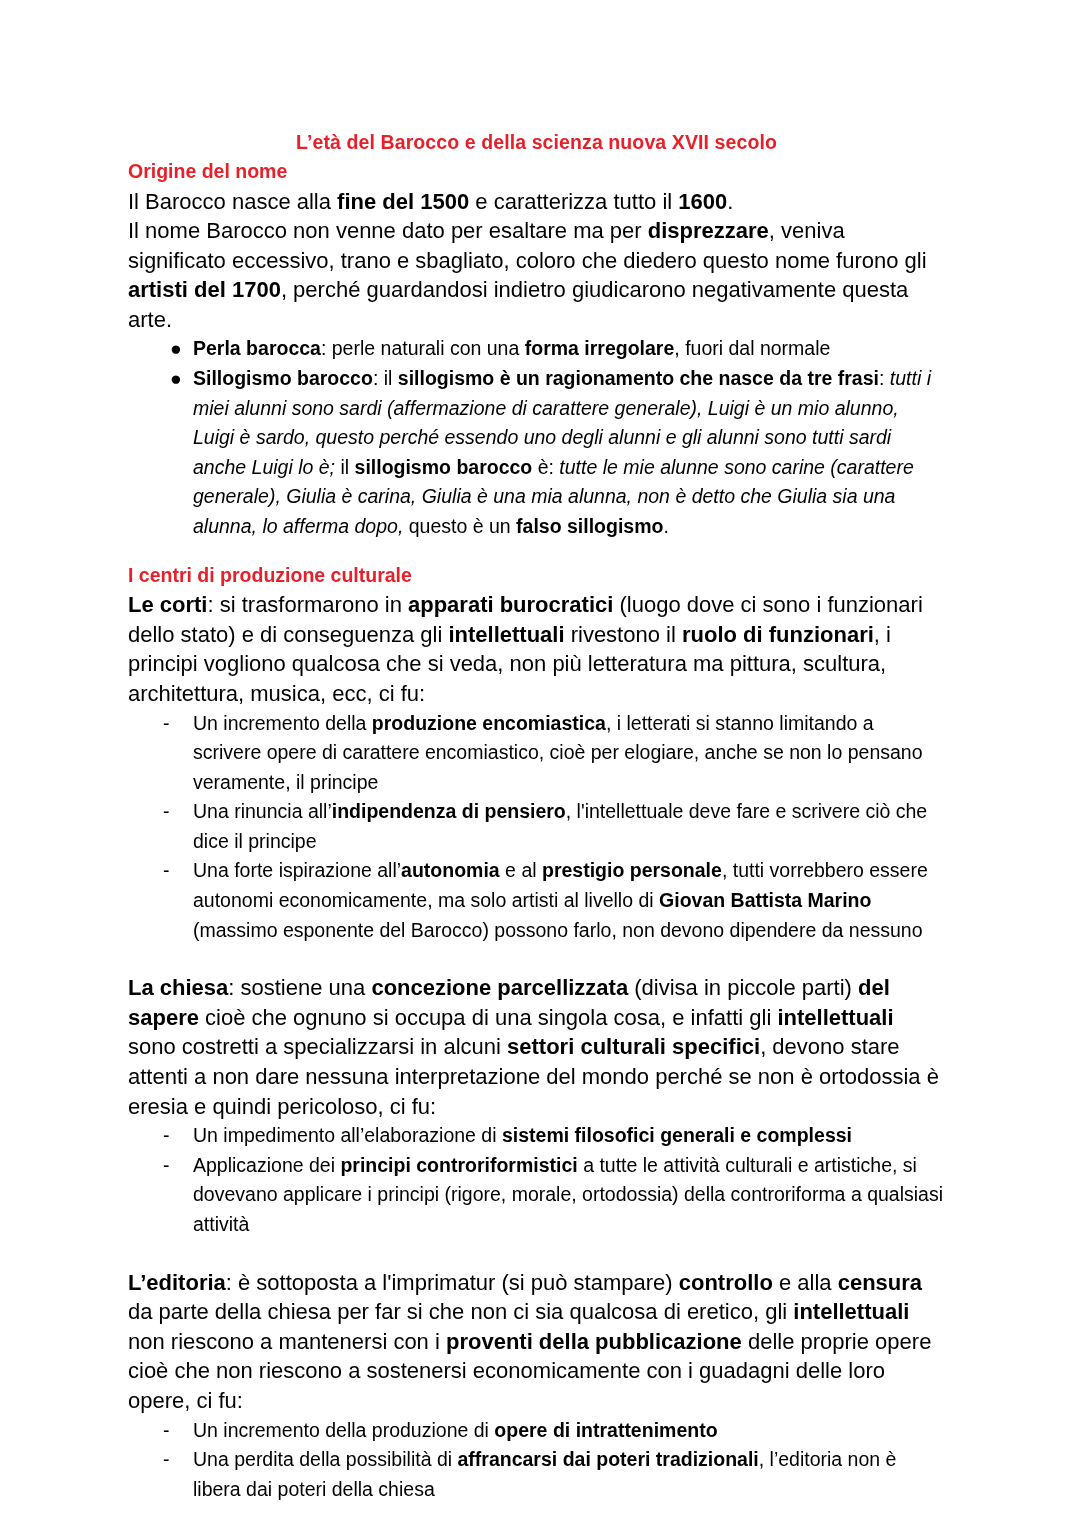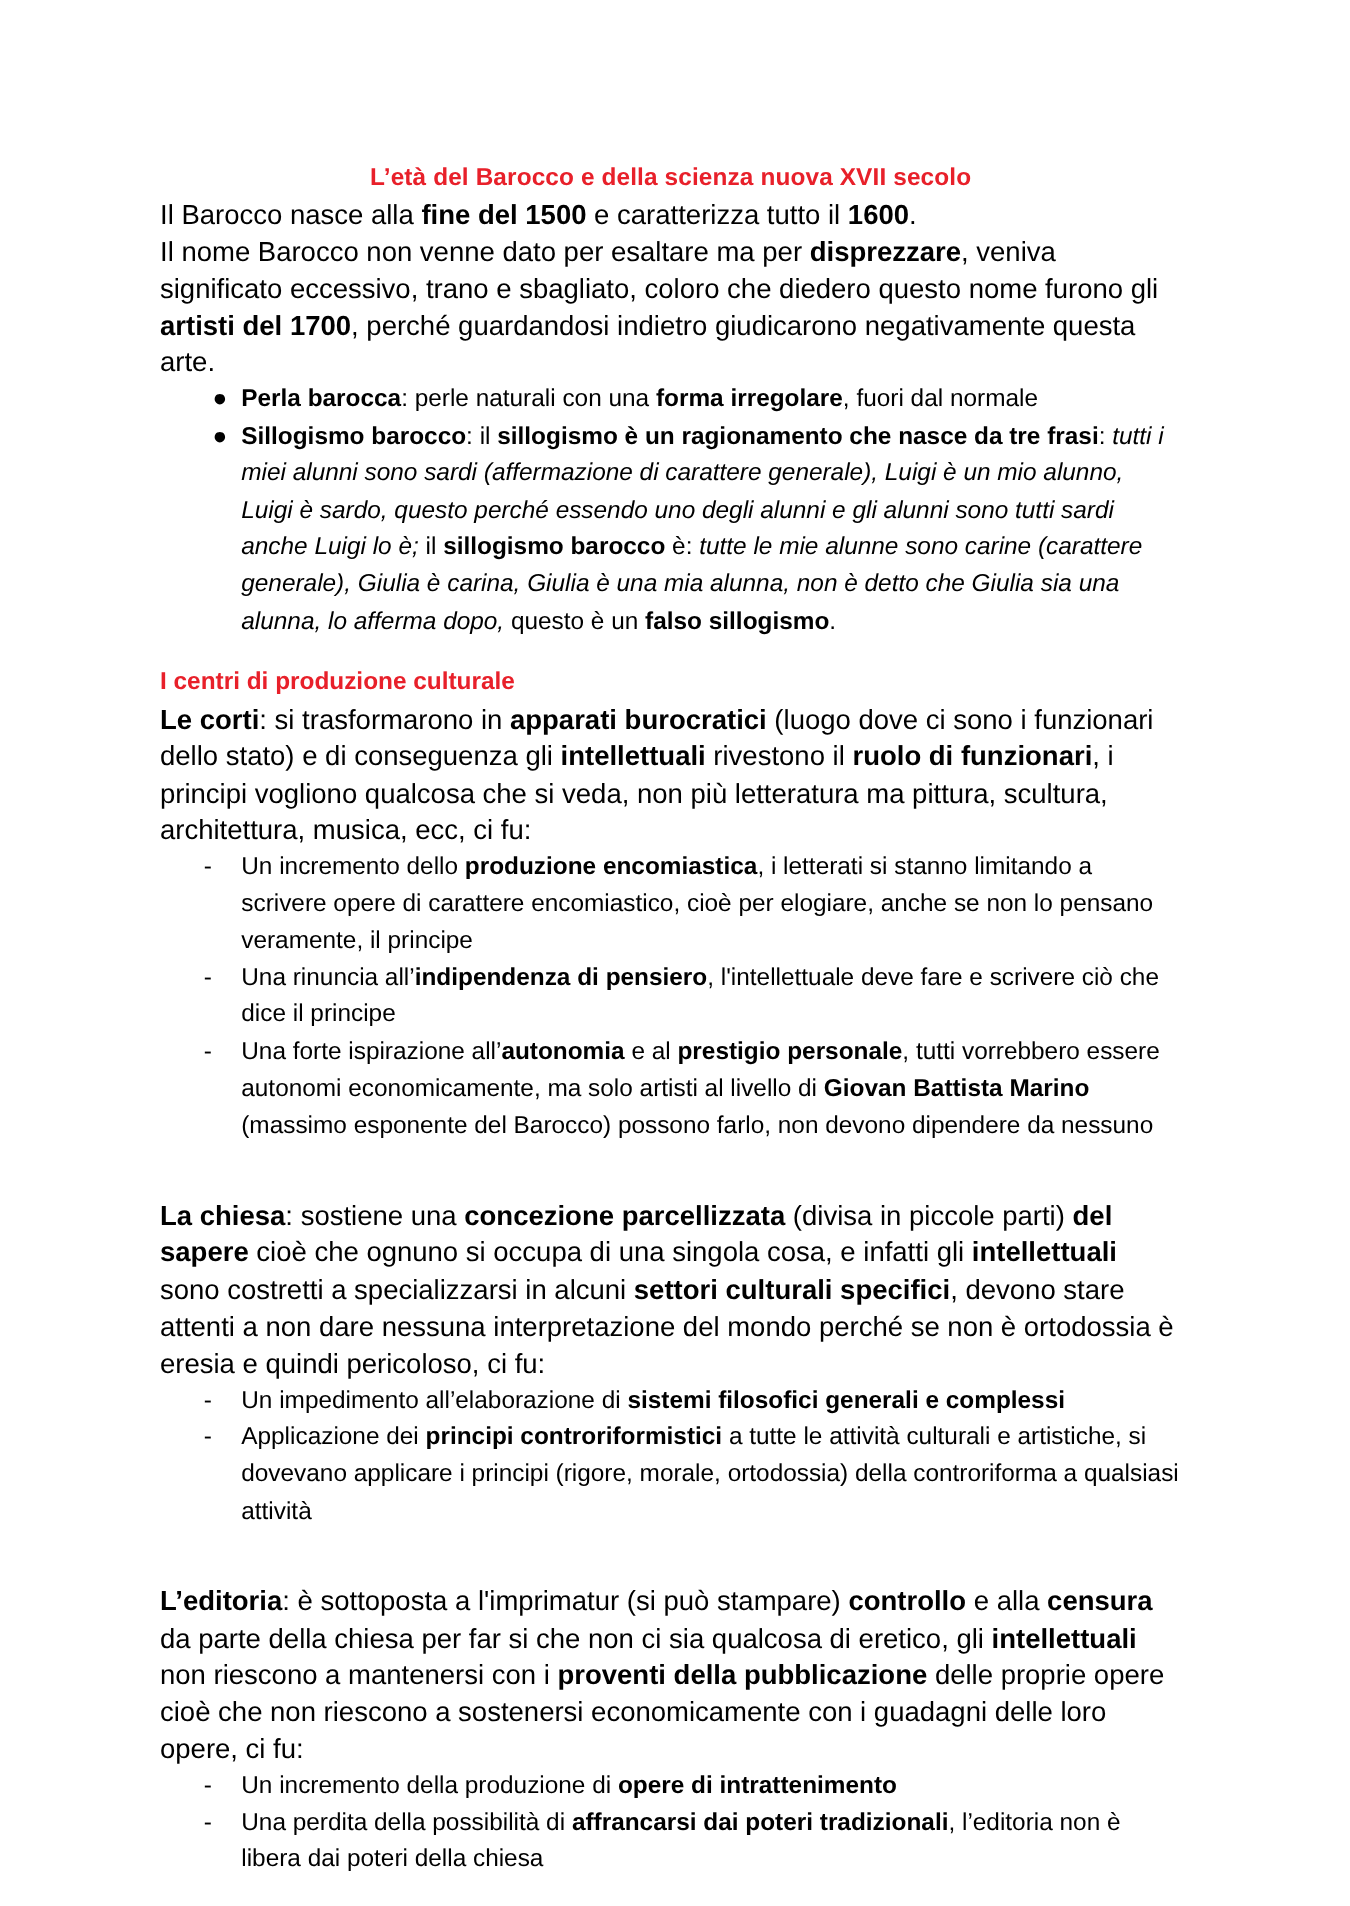--- a/index.html
+++ b/index.html
@@ -43,21 +43,21 @@
     margin-top: 19px;
   }
   p.body {
     margin: 0;
     font-size: 22px;
     line-height: 29.6px;
     text-align: left;
     max-width: 818px;
   }
   p.body.gap {
-    margin-top: 42px;
+    margin-top: 28px;
   }
   ul.bullets {
     list-style: none;
     margin: 0;
     padding: 0;
   }
   ul.bullets > li {
     position: relative;
     font-size: 19.5px;
     line-height: 29.6px;
@@ -93,20 +93,21 @@
   b, strong { font-weight: bold; }
   i, em { font-style: italic; }
 </style>
 </head>
 <body>
 
 <div class="page">
 
   <h1 class="doc-title">L’età del Barocco e della scienza nuova XVII secolo</h1>
 
+  <h2 class="section-head">Origine del nome</h2>
 
   <p class="body"><span>Il Barocco nasce alla </span><b>fine del 1500</b><span> e caratterizza tutto il </span><b>1600</b><span>.</span></p>
 
   <p class="body"><span>Il nome Barocco non venne dato per esaltare ma per </span><b>disprezzare</b><span>, veniva significato eccessivo, trano e sbagliato, coloro che diedero questo nome furono gli </span><b>artisti del 1700</b><span>, perché guardandosi indietro giudicarono negativamente questa arte.</span></p>
 
 
   <ul class="bullets">
     <li>
       <span class="marker">●</span>
       <b>Perla barocca</b><span>: perle naturali con una </span><b>forma irregolare</b><span>, fuori dal normale</span>
@@ -118,21 +119,21 @@
   </ul>
 
 
   <h2 class="section-head spaced">I centri di produzione culturale</h2>
 
   <p class="body"><b>Le corti</b><span>: si trasformarono in </span><b>apparati burocratici</b><span> (luogo dove ci sono i funzionari dello stato) e di conseguenza gli </span><b>intellettuali</b><span> rivestono il </span><b>ruolo di funzionari</b><span>, i principi vogliono qualcosa che si veda, non più letteratura ma pittura, scultura, architettura, musica, ecc, ci fu:</span></p>
 
   <ul class="dashes">
     <li>
       <span class="marker">-</span>
-      <span>Un incremento dello </span><b>produzione encomiastica</b><span>, i letterati si stanno limitando a scrivere opere di carattere encomiastico, cioè per elogiare, anche se non lo pensano veramente, il principe</span>
+      <span>Un incremento della </span><b>produzione encomiastica</b><span>, i letterati si stanno limitando a scrivere opere di carattere encomiastico, cioè per elogiare, anche se non lo pensano veramente, il principe</span>
     </li>
     <li>
       <span class="marker">-</span>
       <span>Una rinuncia all’</span><b>indipendenza di pensiero</b><span>, l'intellettuale deve fare e scrivere ciò che dice il principe</span>
     </li>
     <li>
       <span class="marker">-</span>
       <span>Una forte ispirazione all’</span><b>autonomia</b><span> e al </span><b>prestigio personale</b><span>, tutti vorrebbero essere autonomi economicamente, ma solo artisti al livello di </span><b>Giovan Battista Marino</b><span> (massimo esponente del Barocco) possono farlo, non devono dipendere da nessuno</span>
     </li>
   </ul>

